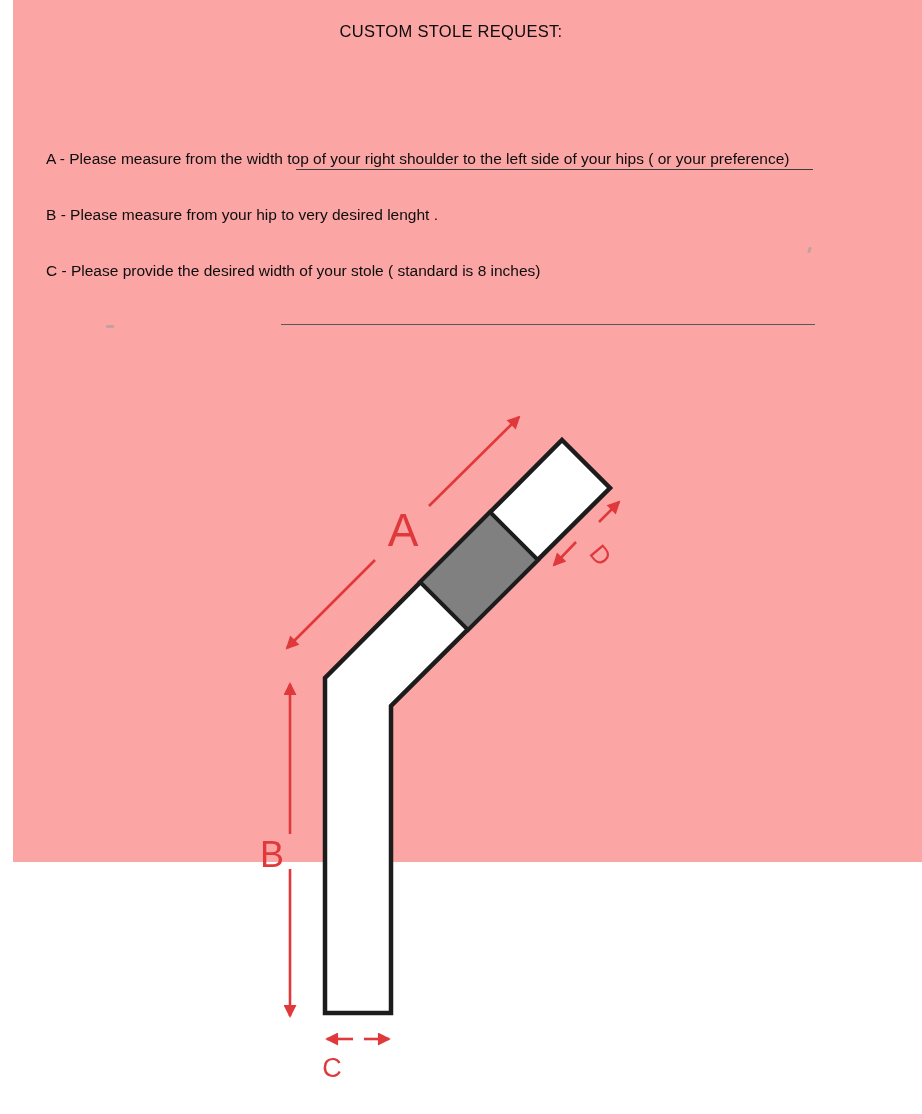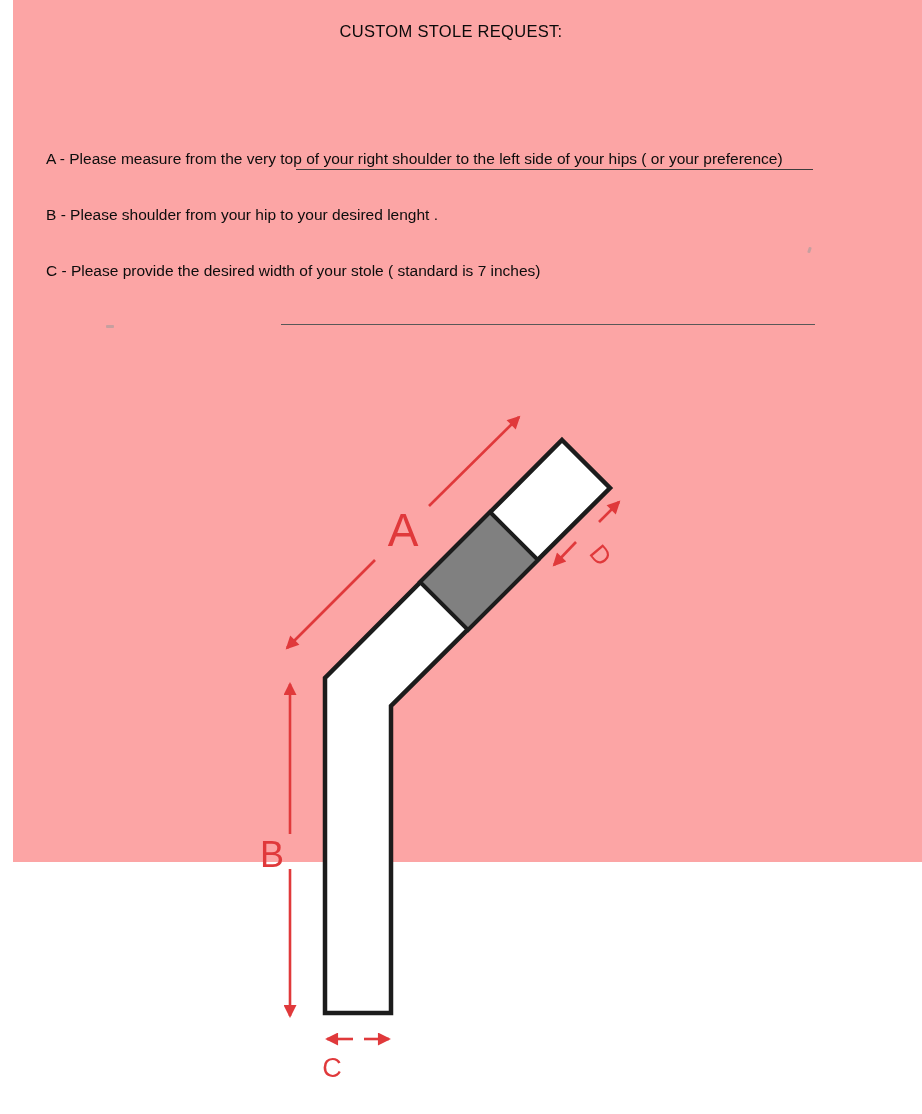--- a/index.html
+++ b/index.html
@@ -56,23 +56,23 @@
   .measure-label { fill: #e0393b; font-family: "Liberation Sans", sans-serif; }
 </style>
 </head>
 <body>
 
 <div class="page">
 
   <div class="title">CUSTOM STOLE REQUEST:</div>
 
   <div class="instructions">
-    <div>A - Please measure from the very top of your right shoulder to the left side of your hips ( or your preference)</div>
-    <div>B - Please shoulder from your hip to your desired lenght .</div>
-    <div>C - Please provide the desired width of your stole ( standard is 7 inches)</div>
+    <div>A - Please measure from the width top of your right shoulder to the left side of your hips ( or your preference)</div>
+    <div>B - Please measure from your hip to very desired lenght .</div>
+    <div>C - Please provide the desired width of your stole ( standard is 8 inches)</div>
   </div>
 
   <div class="answer-line c-line"></div>
   <div class="answer-line free-line"></div>
 
   <div class="smudge smudge-left"></div>
   <div class="smudge smudge-right"></div>
 
   <svg class="diagram" width="922" height="1114" viewBox="0 0 922 1114" xmlns="http://www.w3.org/2000/svg">
     <defs>

